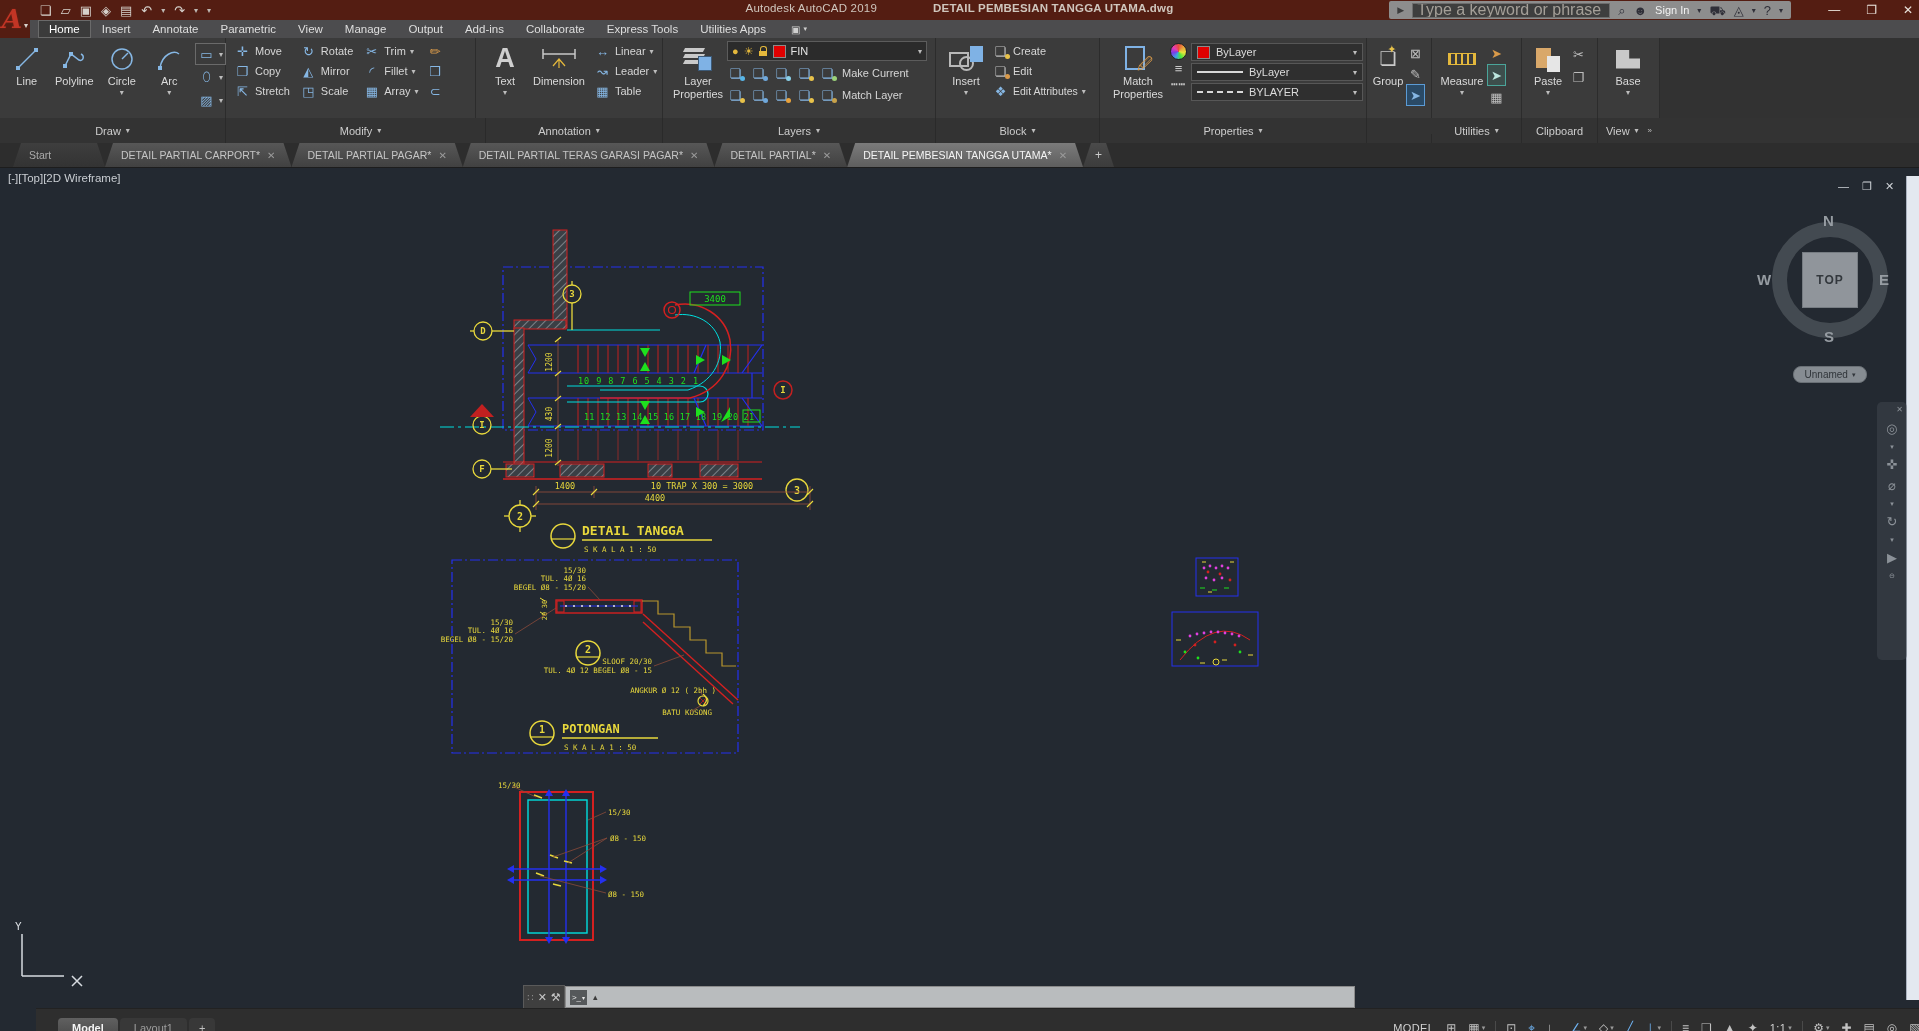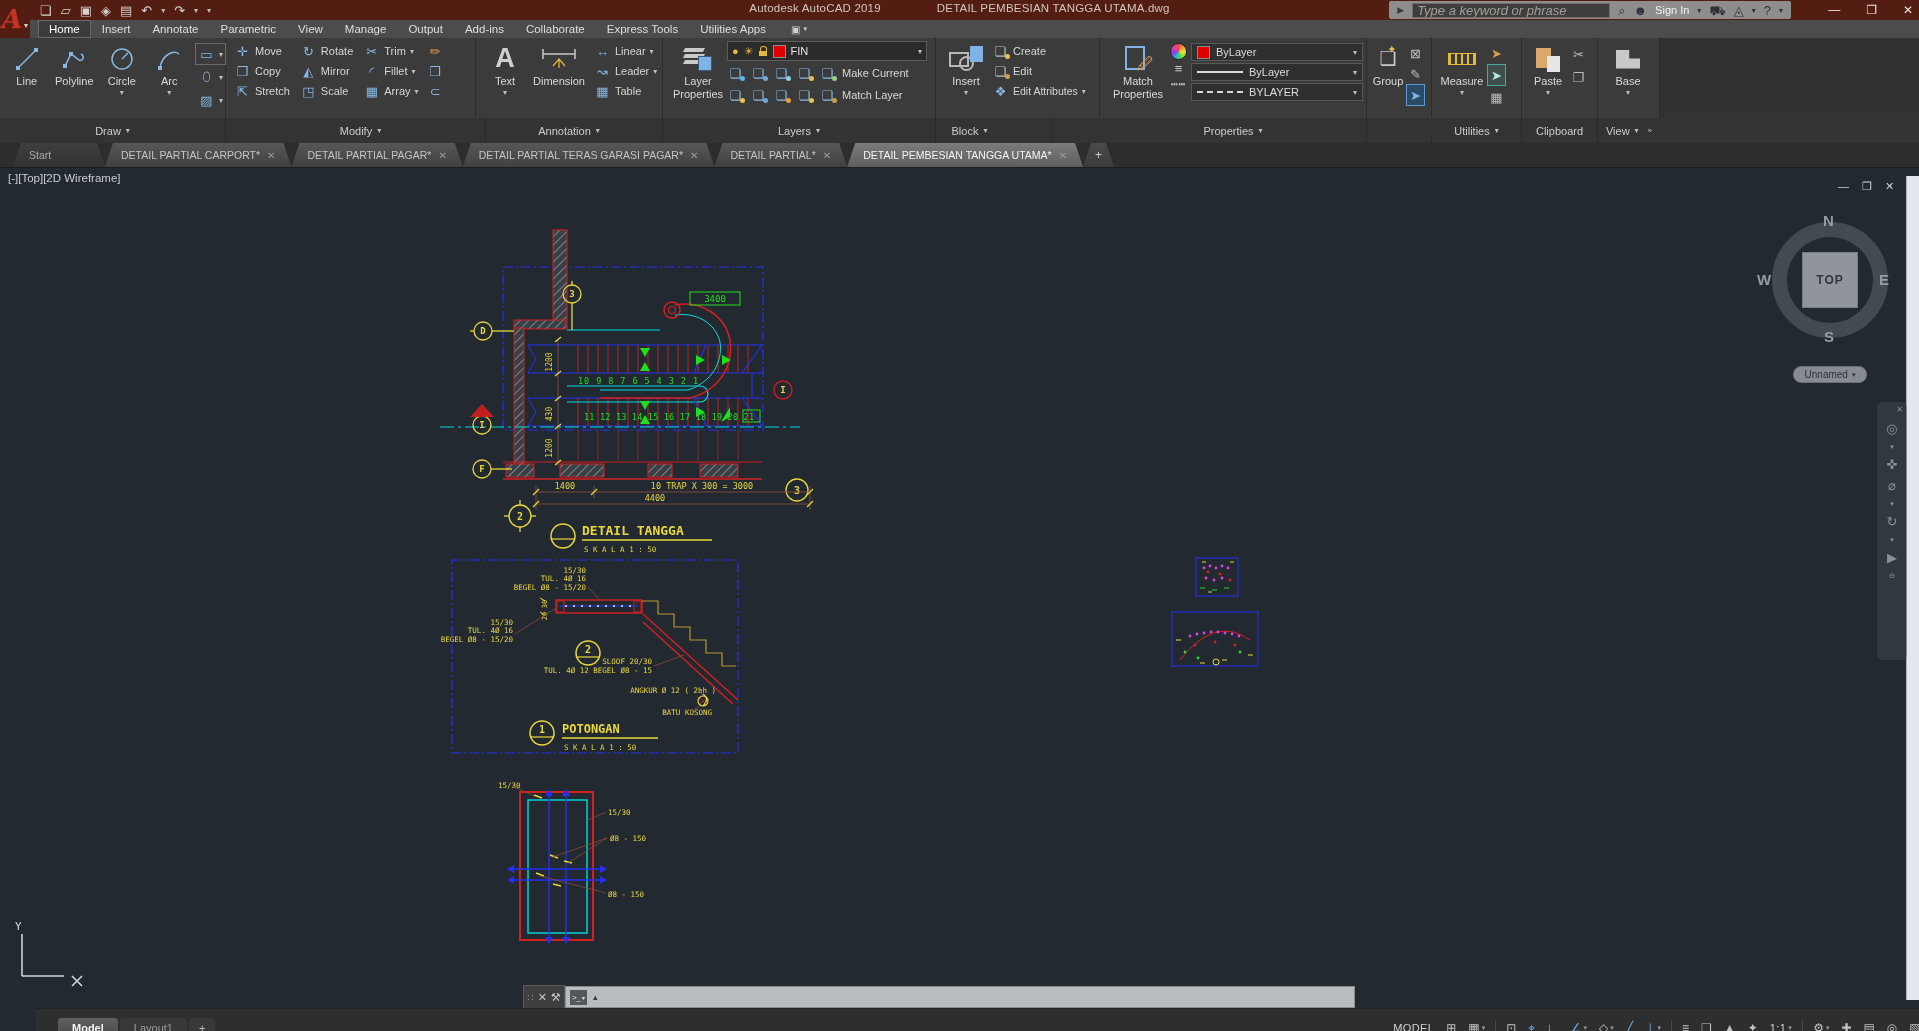--- a/index.html
+++ b/index.html
@@ -6,24 +6,24 @@
   #app{position:relative;width:1919px;height:1031px;overflow:hidden;font-family:"Liberation Sans",sans-serif;background:#232931;-webkit-font-smoothing:antialiased;}
   
   #titlebar{position:absolute;left:0;top:0;width:1919px;height:20px;background:#541d12;color:#cfc6bd;}
   #logo{position:absolute;left:0;top:0;width:30px;height:38px;background:#541d12;z-index:30;display:flex;align-items:center;justify-content:center;}
   #logo .a{font-family:"DejaVu Serif",serif;font-weight:bold;font-style:italic;font-size:26px;color:#c23525;text-shadow:0 0 2px #7a2418;line-height:1;}
   #logo .lc{color:#d8d2cc;font-size:8px;margin-left:2px;margin-top:12px;}
   .qat{position:absolute;left:40px;top:1px;display:flex;gap:9px;align-items:center;height:18px;color:#d6d2cc;font-size:13px;}
   .qat span{cursor:default;}
   .qat .sm{font-size:8px;color:#bdb8b2;}
   #title-text{position:absolute;left:0;top:2px;width:100%;text-align:center;font-size:11.5px;letter-spacing:.2px;color:#cfc6bd;}
-  #title-text b{font-weight:normal;margin-left:17px;padding-left:39px;}
+  #title-text b{font-weight:bold;margin-left:17px;padding-left:39px;}
   .tbright{position:absolute;right:128px;top:1px;height:18px;background:#8d8d8d;border-radius:2px;display:flex;align-items:center;padding:0 8px;gap:8px;z-index:5;}
   .tbright .lead{color:#3c3c3c;font-size:9px;}
-  #search-input{width:188px;height:13px;background:#3e3e3e;border:1px solid #6d6d6d;color:#b9b5ae;font-style:italic;font-size:13px;font-family:"Liberation Sans",sans-serif;padding:0 4px;}
+  #search-input{width:188px;height:13px;background:#3e3e3e;border:1px solid #6d6d6d;color:#b9b5ae;font-size:16px;font-family:"Liberation Sans",sans-serif;padding:0 4px;}
   #search-input::placeholder{color:#a49f98;}
   .tbright .ic{color:#2f2f38;font-size:13px;line-height:1;}
   .tbright .signin{color:#f2f2f2;font-size:11px;}
   .tbright .car{font-size:8px;color:#2f2f38;}
   .winbtns{position:absolute;right:6px;top:0;height:20px;display:flex;gap:26px;align-items:center;color:#e9e3dc;font-size:12px;z-index:6;}
   
   #tabrow{position:absolute;left:0;top:20px;width:1919px;height:18px;background:#4c4c4e;display:flex;align-items:stretch;padding-left:38px;box-sizing:border-box;}
   .rtab{display:flex;align-items:center;padding:0 11px;font-size:11.5px;color:#dedede;cursor:default;}
   .rtab.active{background:#3b3b3b;color:#ffffff;box-shadow:inset 0 0 0 1px #6a6a6a;}
   .rtab-x{display:flex;align-items:center;gap:3px;margin-left:14px;color:#cfcfcf;font-size:10px;}
@@ -520,21 +520,21 @@
         <span class="car">▾</span>
       </div>
     <div class="ptitle" style="left:476px;width:187px;">
         <span>Annotation</span>
         <span class="car">▾</span>
       </div>
     <div class="ptitle" style="left:663px;width:273px;">
         <span>Layers</span>
         <span class="car">▾</span>
       </div>
-    <div class="ptitle" style="left:888px;width:164px;">
+    <div class="ptitle" style="left:936px;width:164px;">
         <span>Block</span>
         <span class="car">▾</span>
       </div>
     <div class="ptitle" style="left:1100px;width:267px;">
         <span>Properties</span>
         <span class="car">▾</span>
       </div>
     <div class="ptitle" style="left:1367px;width:65px;margin-top:16px;">
         <span>Groups</span>
         <span class="car">▾</span>

